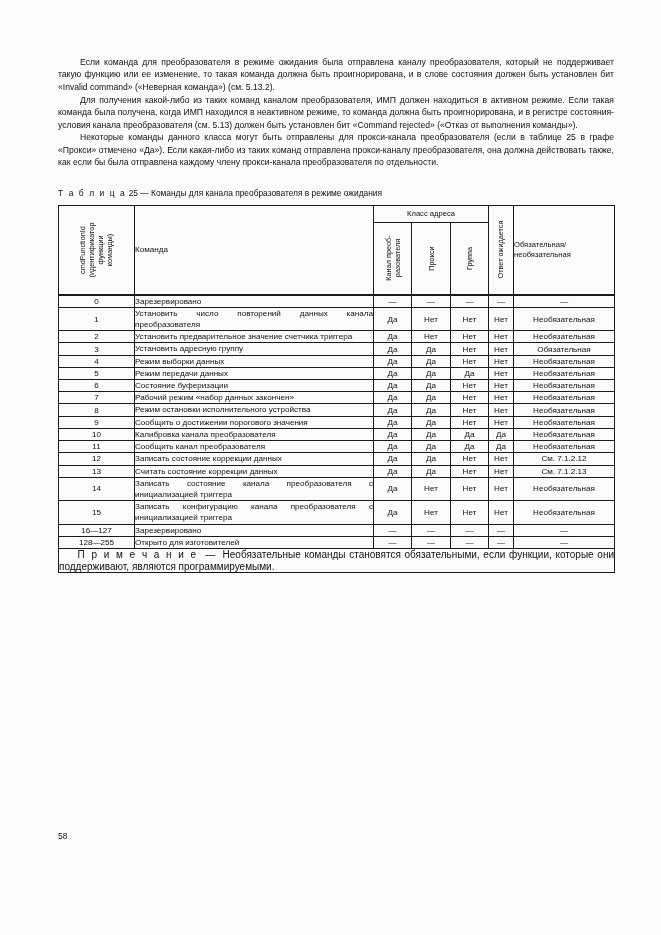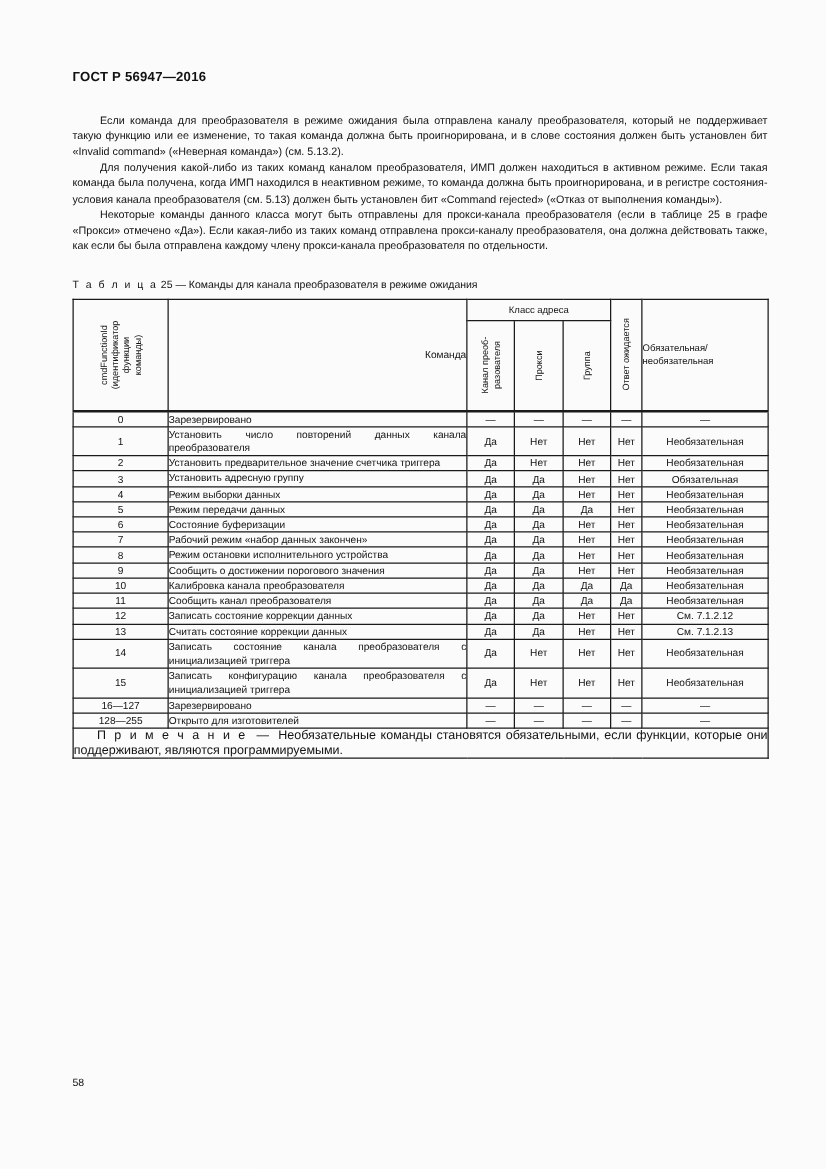--- a/index.html
+++ b/index.html
@@ -92,21 +92,21 @@
     line-height: 9.6px;
     padding: 3px 2px;
   }
   .hdr-group {
     text-align: center;
     font-size: 7.6px;
     padding: 4px 2px 4px;
     height: 16px;
   }
   .hdr-cmd {
-    text-align: right;
+    text-align: left;
     font-size: 8.1px;
     height: 88px;
   }
   .c-id {
     text-align: center;
     padding: 4px 2px;
     font-size: 8.1px;
   }
   .c-cmd {
     text-align: justify;
@@ -133,33 +133,32 @@
     font-size: 10px;
     line-height: 11.6px;
     text-align: justify;
   }
   .note-label {
     letter-spacing: 1.5px;
   }
   .page-number {
     position: absolute;
     left: 58px;
-    top: 861px;
+    top: 831px;
     font-size: 8.4px;
     color: #121212;
   }
 </style>
 </head>
 <body>
 
 <div class="page">
 
   <div class="content">
 
-    <div class="doc-header">ГОСТ Р 56947—2016</div>
 
     <p class="para">Если команда для преобразователя в режиме ожидания была отправлена каналу преобразователя, который не поддерживает такую функцию или ее изменение, то такая команда должна быть проигнорирована, и в слове состояния должен быть установлен бит «Invalid command» («Неверная команда») (см. 5.13.2).</p>
     <p class="para">Для получения какой-либо из таких команд каналом преобразователя, ИМП должен находиться в активном режиме. Если такая команда была получена, когда ИМП находился в неактивном режиме, то команда должна быть проигнорирована, и в регистре состояния-условия канала преобразователя (см. 5.13) должен быть установлен бит «Command rejected» («Отказ от выполнения команды»).</p>
     <p class="para">Некоторые команды данного класса могут быть отправлены для прокси-канала преобразователя (если в таблице 25 в графе «Прокси» отмечено «Да»). Если какая-либо из таких команд отправлена прокси-каналу преобразователя, она должна действовать также, как если бы была отправлена каждому члену прокси-канала преобразователя по отдельности.</p>
 
     <div class="table-caption">
       <span class="tcap-word">Т а б л и ц а</span>
       <span>25</span>
       <span>— Команды для канала преобразователя в режиме ожидания</span>
     </div>

